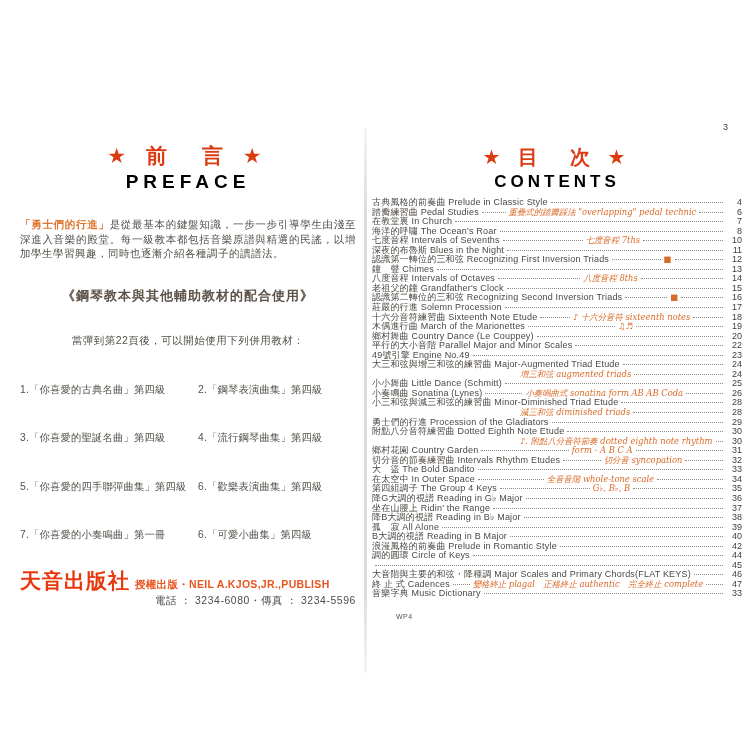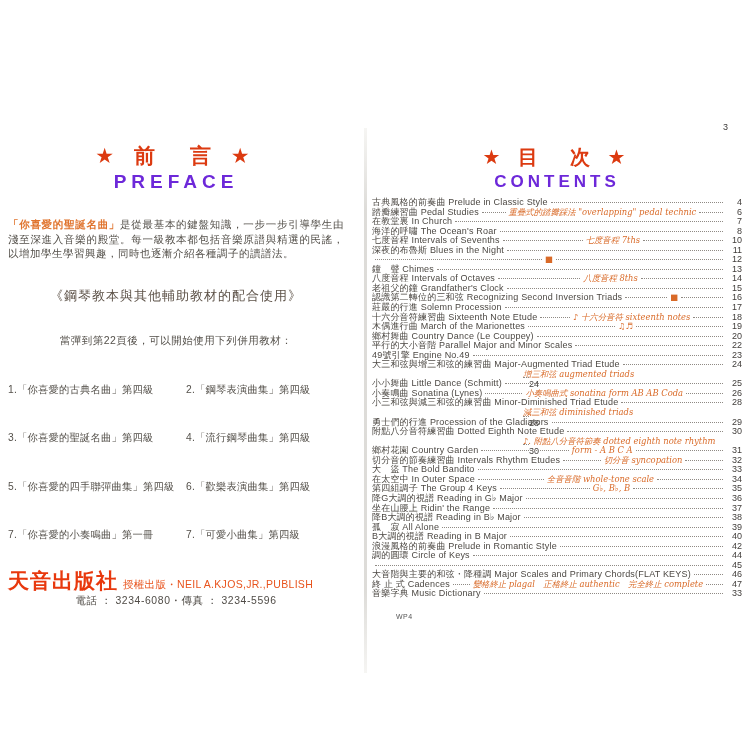--- a/index.html
+++ b/index.html
@@ -9,77 +9,77 @@
     font-family:"Liberation Sans","DejaVu Sans",sans-serif;
     color:#54504a;
   }
   .gutter{
     position:absolute;left:364px;top:128px;width:3px;height:545px;
     background:linear-gradient(to bottom,#f2f1ee, #cfcdc8 15%, #cfcdc8 85%, #f2f1ee);
     opacity:.7;
   }
 
   
-  .left-page{position:absolute;left:8px;top:142px;width:336px;}
+  .left-page{position:absolute;left:20px;top:142px;width:336px;}
   .lp-header{text-align:center;margin-bottom:24px;}
   .hdr-zh{font-size:21px;font-weight:bold;letter-spacing:7px;color:#dc3a10;}
-  .hdr-en{font-size:19px;font-weight:bold;letter-spacing:5px;color:#6d28d9;margin-top:1px;}
+  .hdr-en{font-size:19px;font-weight:bold;letter-spacing:5px;color:#000000;margin-top:1px;}
   .intro{font-size:10.5px;line-height:14.5px;text-align:justify;letter-spacing:0.5px;}
   .intro-lead{color:#e0742e;font-weight:bold;}
-  .section-title{text-align:center;font-size:13px;font-weight:normal;color:#5d5248;
+  .section-title{text-align:center;font-size:13px;font-weight:bold;color:#5d5248;
     letter-spacing:1px;margin-top:26px;}
   .usage{margin-top:16px;font-size:10.5px;line-height:13.2px;letter-spacing:0.5px;}
   .usage-line{display:table;margin:0 auto;}
   .more-line{text-align:center;margin-top:13px;font-size:10.5px;letter-spacing:0.5px;}
   .materials{margin-top:11px;font-size:10.3px;line-height:12.5px;letter-spacing:0.2px;}
   .mat-row{display:flex;margin-top:36px;}
   .mat-left{width:53%;}
   .mat-right{flex:1;}
   .copyright{margin-top:24px;text-align:center;}
   .cp-zh{font-size:9.5px;line-height:11.6px;letter-spacing:0.2px;}
   .cp-en{font-family:"Liberation Serif","DejaVu Serif",serif;font-size:9.5px;
     line-height:10.8px;margin-top:4px;color:#3f3c38;}
   .publisher{margin-top:25px;}
   .pub-line1{display:flex;align-items:baseline;}
   .pub-name{font-size:21px;font-weight:bold;color:#e8380d;letter-spacing:1px;}
-  .pub-lic{font-size:10.5px;font-weight:normal;color:#e8541e;margin-left:5px;letter-spacing:0.3px;}
+  .pub-lic{font-size:10.5px;font-weight:bold;color:#e8541e;margin-left:5px;letter-spacing:0.3px;}
   .pub-addr{font-size:10.4px;line-height:11.6px;color:#504c47;letter-spacing:0.6px;}
-  .pub-addr.center{text-align:center;}
+  .pub-addr.center{text-align:right;}
 
   
   .right-page{position:absolute;left:372px;top:118px;width:370px;}
   .page-num{position:absolute;top:4px;right:14px;font-size:9px;color:#3c3a38;}
   .rp-header{text-align:center;margin-top:26px;margin-bottom:6px;}
   .rp-header .hdr-zh{font-size:20px;letter-spacing:6px;}
   .rp-header .hdr-en{font-size:17px;letter-spacing:4px;}
   .toc{margin-top:3px;}
   .toc-row{display:flex;align-items:baseline;font-size:9px;line-height:9.55px;
     height:9.55px;color:#4c4843;white-space:nowrap;}
   .toc-title{letter-spacing:0.2px;}
   .lead{flex:1;border-bottom:1px dotted #8f8a84;margin:0 3px;
     transform:translateY(-2px);min-width:6px;}
   .ann{color:#d96a28;font-style:italic;font-size:8.4px;
     font-family:"DejaVu Serif","Liberation Serif",serif;}
   .toc-page{min-width:16px;text-align:right;color:#403d3a;}
-  .toc-row.cont{padding-left:148px;flex-direction:column;}
+  .toc-row.cont{padding-left:148px;}
   .rp-footer{margin-top:14px;padding-left:24px;font-size:7px;color:#555;letter-spacing:0.5px;}
 </style>
 </head>
 <body>
 
 <div>
   <div class="gutter"></div>
 
   <div class="left-page">
     <div class="lp-header">
       <div class="hdr-zh">★ 前　言 ★</div>
       <div class="hdr-en">PREFACE</div>
     </div>
 
-    <div class="intro"><span class="intro-lead">「你喜愛的聖誕名曲」</span><span>是從最基本的鍵盤知識，一步一步引導學生由淺至深進入音樂的殿堂。每一級教本都包括音樂原譜與精選的民謠，以增加學生學習興趣，同時也逐漸介紹各種調子的讀譜法。</span></div>
+    <div class="intro"><span class="intro-lead">「勇士們的行進」</span><span>是從最基本的鍵盤知識，一步一步引導學生由淺至深進入音樂的殿堂。每一級教本都包括音樂原譜與精選的民謠，以增加學生學習興趣，同時也逐漸介紹各種調子的讀譜法。</span></div>
 
     <div class="section-title">《鋼琴教本與其他輔助教材的配合使用》</div>
 
     <div class="usage">
       <div class="usage-line"></div>
         <div class="usage-line"></div>
         <div class="usage-line"></div>
         <div class="usage-line"></div>
     </div>
 
@@ -93,21 +93,21 @@
         <div class="mat-row">
           <span class="mat-left">3.「你喜愛的聖誕名曲」第四級</span>
           <span class="mat-right">4.「流行鋼琴曲集」第四級</span>
         </div>
         <div class="mat-row">
           <span class="mat-left">5.「你喜愛的四手聯彈曲集」第四級</span>
           <span class="mat-right">6.「歡樂表演曲集」第四級</span>
         </div>
         <div class="mat-row">
           <span class="mat-left">7.「你喜愛的小奏鳴曲」第一冊</span>
-          <span class="mat-right">7.「可愛小曲集」第四級</span>
+          <span class="mat-right">6.「可愛小曲集」第四級</span>
         </div>
     </div>
 
     <div class="copyright">
       <div class="cp-zh">
         <div></div>
           <div></div>
           <div></div>
           <div></div>
       </div>
@@ -172,20 +172,21 @@
           <span class="lead lead2"></span>
           <span class="toc-page">10</span>
         </div>
         <div class="toc-row">
           <span class="toc-title">深夜的布魯斯 Blues in the Night</span>
           <span class="lead lead1"></span>
 
           <span class="toc-page">11</span>
         </div>
         <div class="toc-row">
+          <span class="toc-title">認識第一轉位的三和弦 Recognizing First Inversion Triads</span>
           <span class="lead lead1"></span>
           <span class="ann">■</span>
           <span class="lead lead2"></span>
           <span class="toc-page">12</span>
         </div>
         <div class="toc-row">
           <span class="toc-title">鐘　聲 Chimes</span>
           <span class="lead lead1"></span>
 
           <span class="toc-page">13</span>

